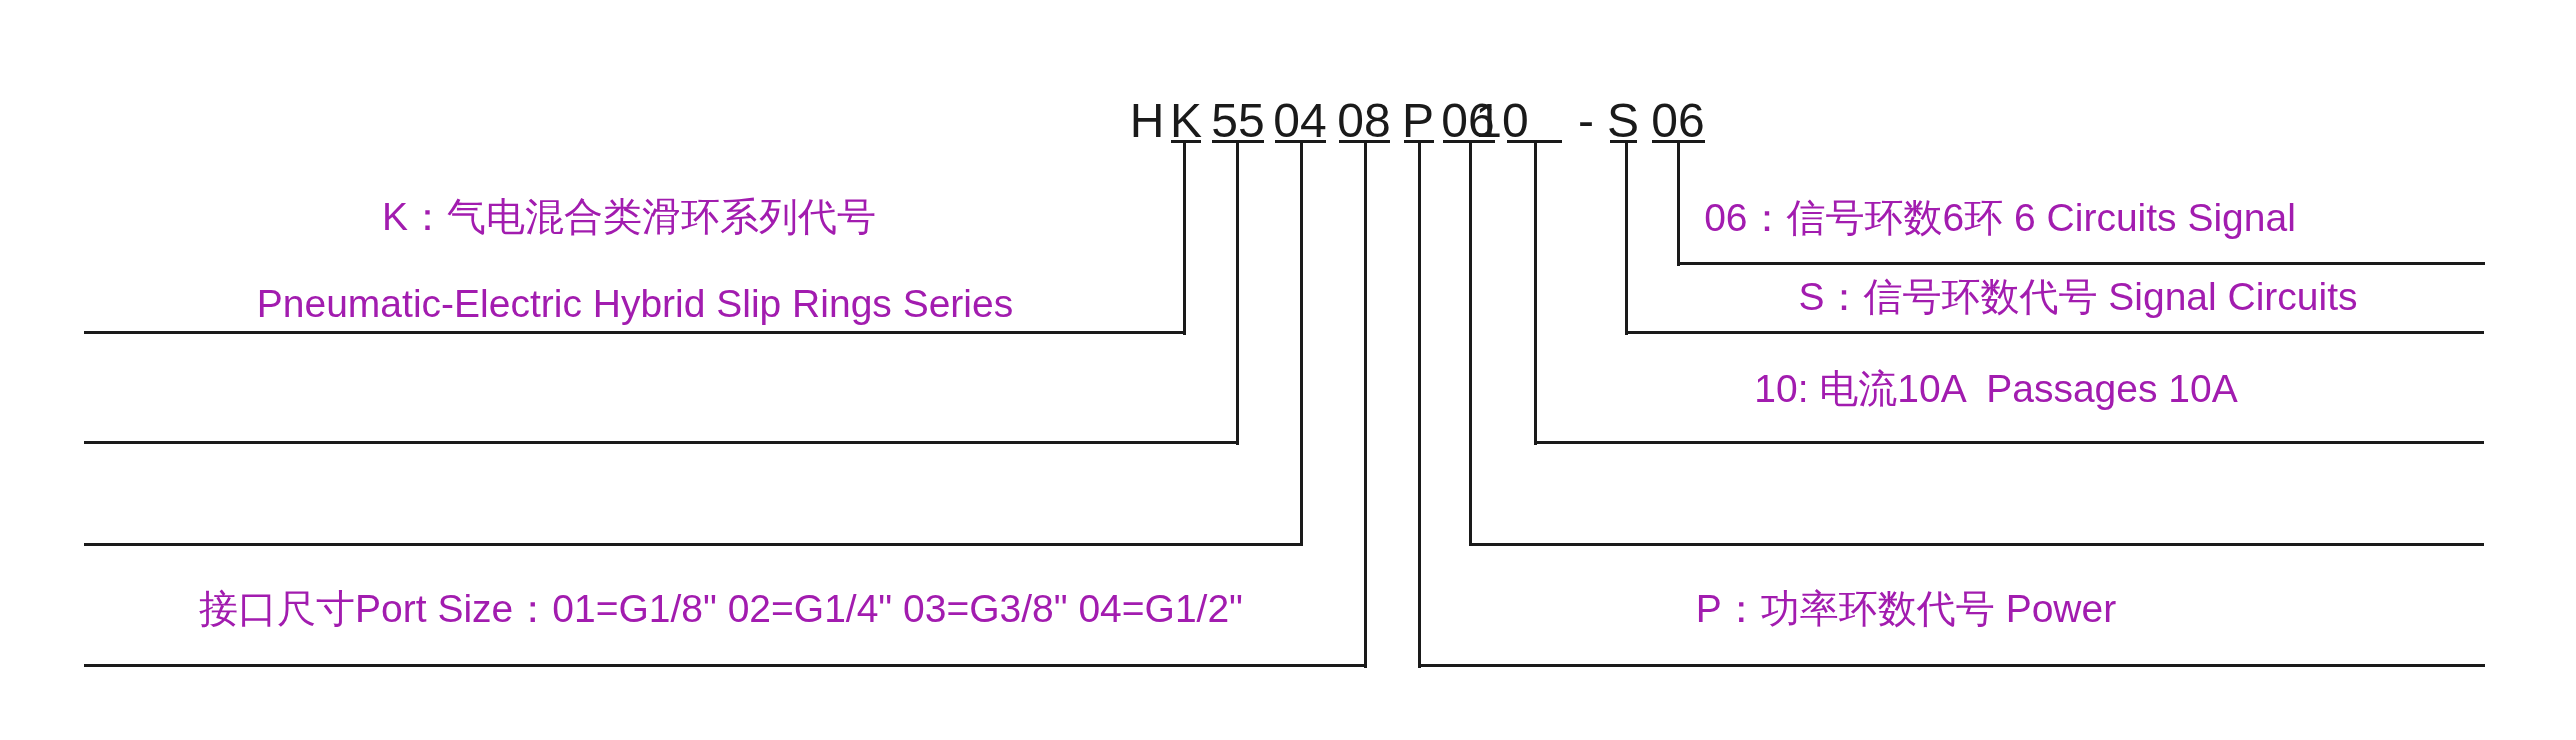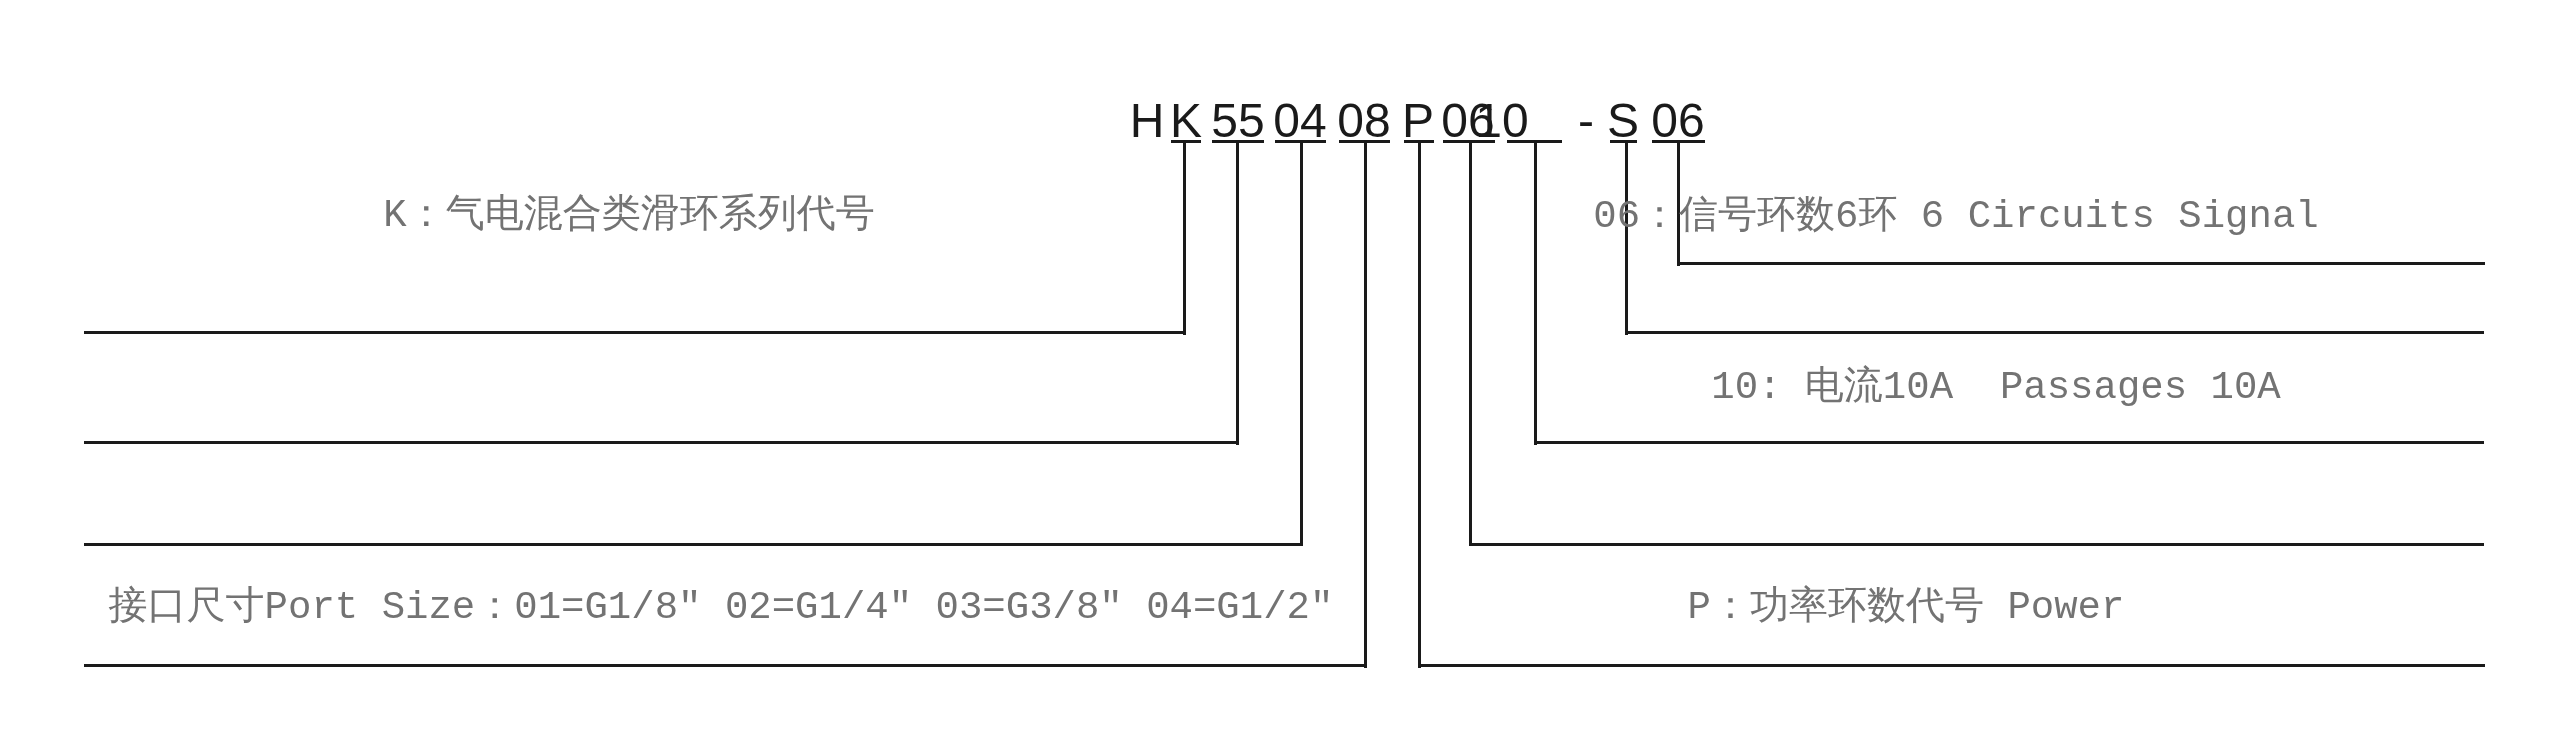--- a/index.html
+++ b/index.html
@@ -38,23 +38,22 @@
   .hline {
     position: absolute;
     height: 3.3px;
     background: #1a1a1a;
   }
   .lbl {
     position: absolute;
     transform: translate(-50%, -50%);
     font-size: 39px;
     line-height: 1.0;
-    color: #737373;
+    color: #a21caf;
     white-space: pre;
-    font-family: Liberation Mono, monospace;
   }
 </style>
 </head>
 <body>
 
 <div id="canvas">
 
   <span class="seg" style="left:1147px">H</span>
   <span class="seg" style="left:1186px">K</span>
   <span class="seg" style="left:1238px">55</span>
@@ -92,20 +91,22 @@
   <div class="hline" style="left:84px;top:543px;width:1219px"></div>
   <div class="hline" style="left:84px;top:664px;width:1283px"></div>
 
   <div class="hline" style="left:1677px;top:262px;width:808px"></div>
   <div class="hline" style="left:1625px;top:331px;width:859px"></div>
   <div class="hline" style="left:1534px;top:441px;width:950px"></div>
   <div class="hline" style="left:1469px;top:543px;width:1015px"></div>
   <div class="hline" style="left:1418px;top:664px;width:1067px"></div>
 
   <div class="lbl" style="left:629px;top:216px">K：气电混合类滑环系列代号</div>
+  <div class="lbl" style="left:635px;top:303px">Pneumatic-Electric Hybrid Slip Rings Series</div>
   <div class="lbl" style="left:721px;top:608px">接口尺寸Port Size：01=G1/8" 02=G1/4" 03=G3/8" 04=G1/2"</div>
 
-  <div class="lbl" style="left:1956px;top:217px">06：信号环数6环 6 Circuits Signal</div>
+  <div class="lbl" style="left:2000px;top:217px">06：信号环数6环 6 Circuits Signal</div>
+  <div class="lbl" style="left:2078px;top:296px">S：信号环数代号 Signal Circuits</div>
   <div class="lbl" style="left:1996px;top:388px">10: 电流10A  Passages 10A</div>
   <div class="lbl" style="left:1906px;top:608px">P：功率环数代号 Power</div>
 
 </div>
 
 
 </body></html>

